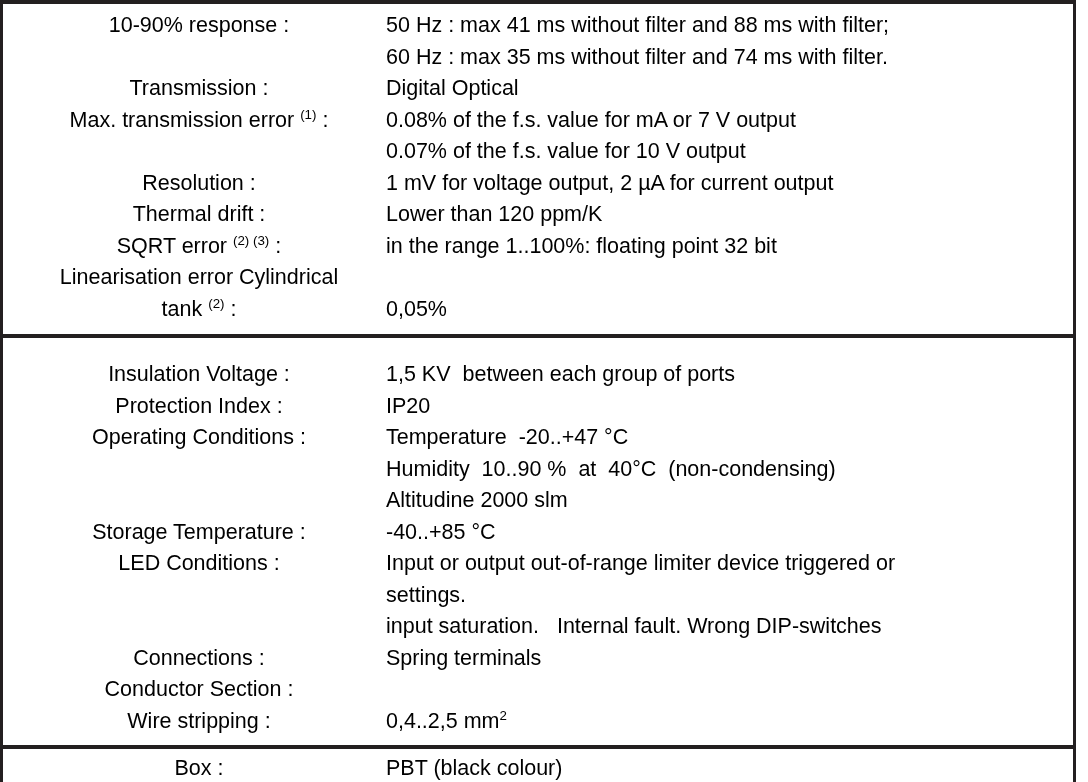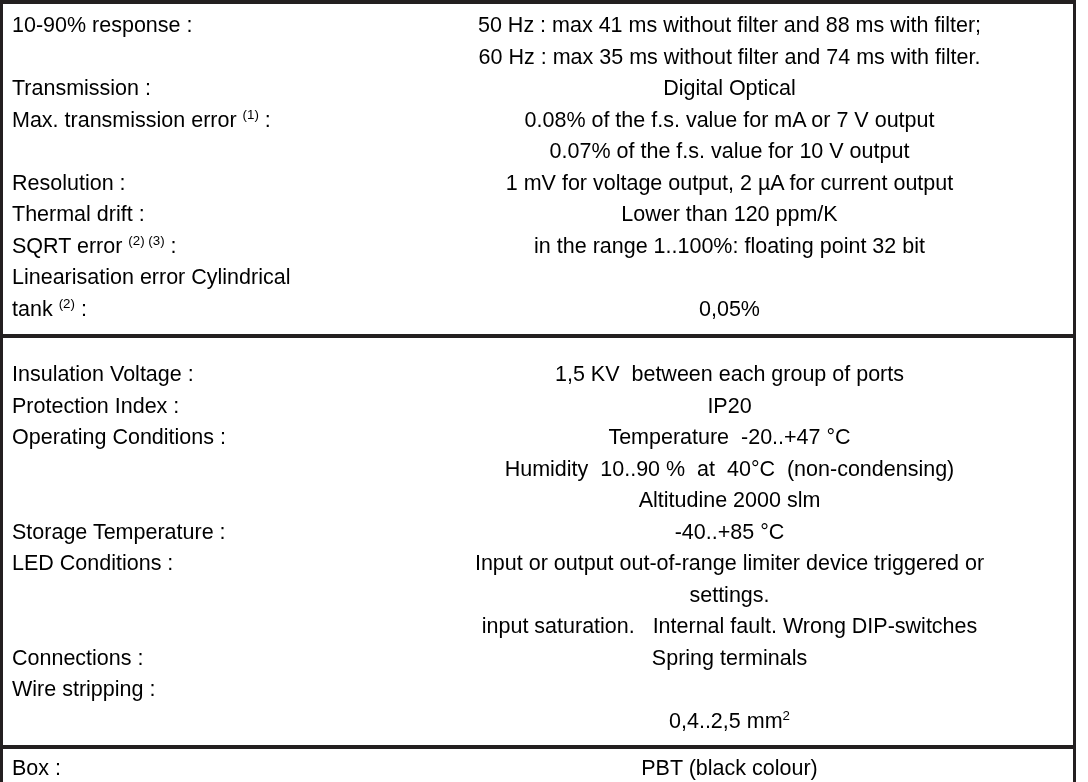--- a/index.html
+++ b/index.html
@@ -39,26 +39,26 @@
     display: flex;
     align-items: flex-start;
     box-sizing: border-box;
   }
 
   .label-cell {
     width: 383px;
     flex: 0 0 383px;
     box-sizing: border-box;
     padding-left: 9px;
+    text-align: center;
   }
   .value-cell {
     flex: 1 1 auto;
     box-sizing: border-box;
     padding-left: 0px;
-    text-align: center;
   }
 
   .line {
     font-size: 21.5px;
     line-height: 31.5px;
     white-space: pre;
   }
   .line.blank {
     color: transparent;
   }
@@ -217,20 +217,21 @@
       <div class="label-cell">
         <div class="line">Connections :</div>
       </div>
       <div class="value-cell">
         <div class="line">Spring terminals</div>
       </div>
     </div>
 
     <div class="row">
       <div class="label-cell">
+        <div class="line">Conductor Section :</div>
         <div class="line">Wire stripping :</div>
       </div>
       <div class="value-cell">
         <div class="line blank">&nbsp;</div>
         <div class="line"><span>0,4..2,5 mm</span><sup>2</sup></div>
       </div>
     </div>
 
   </div>
 

